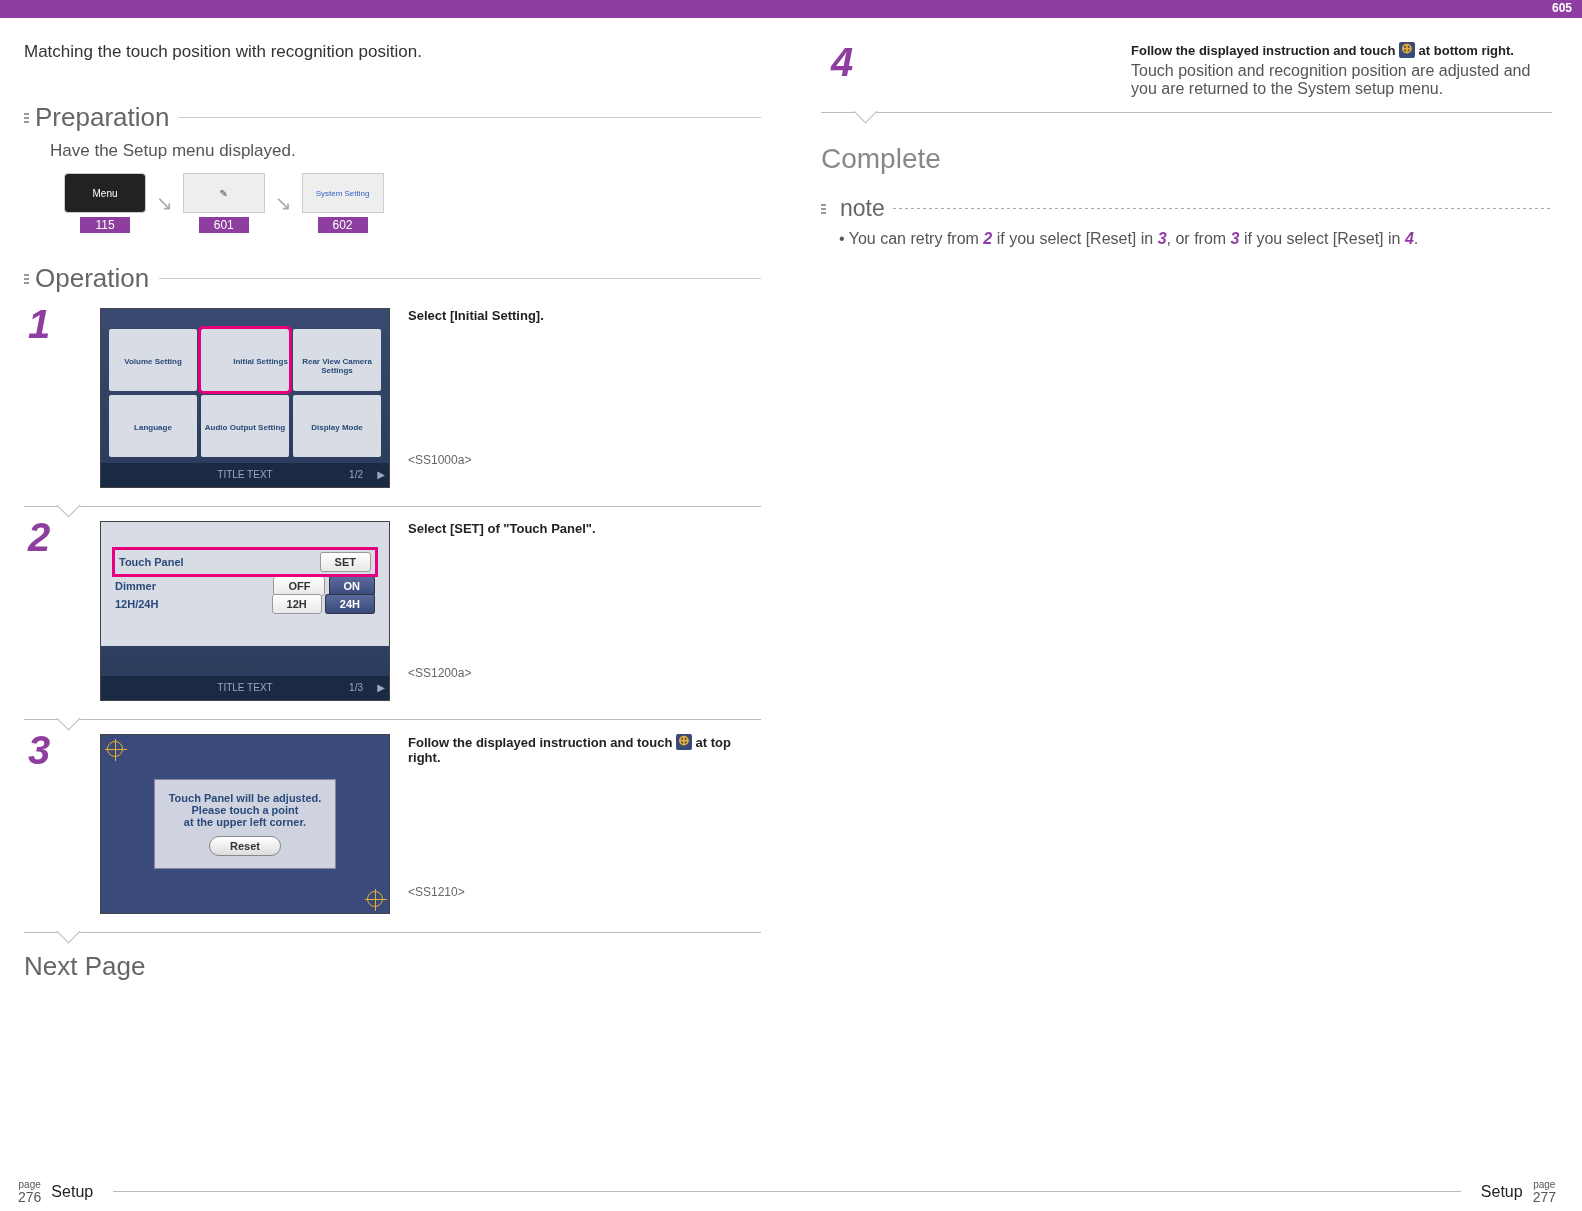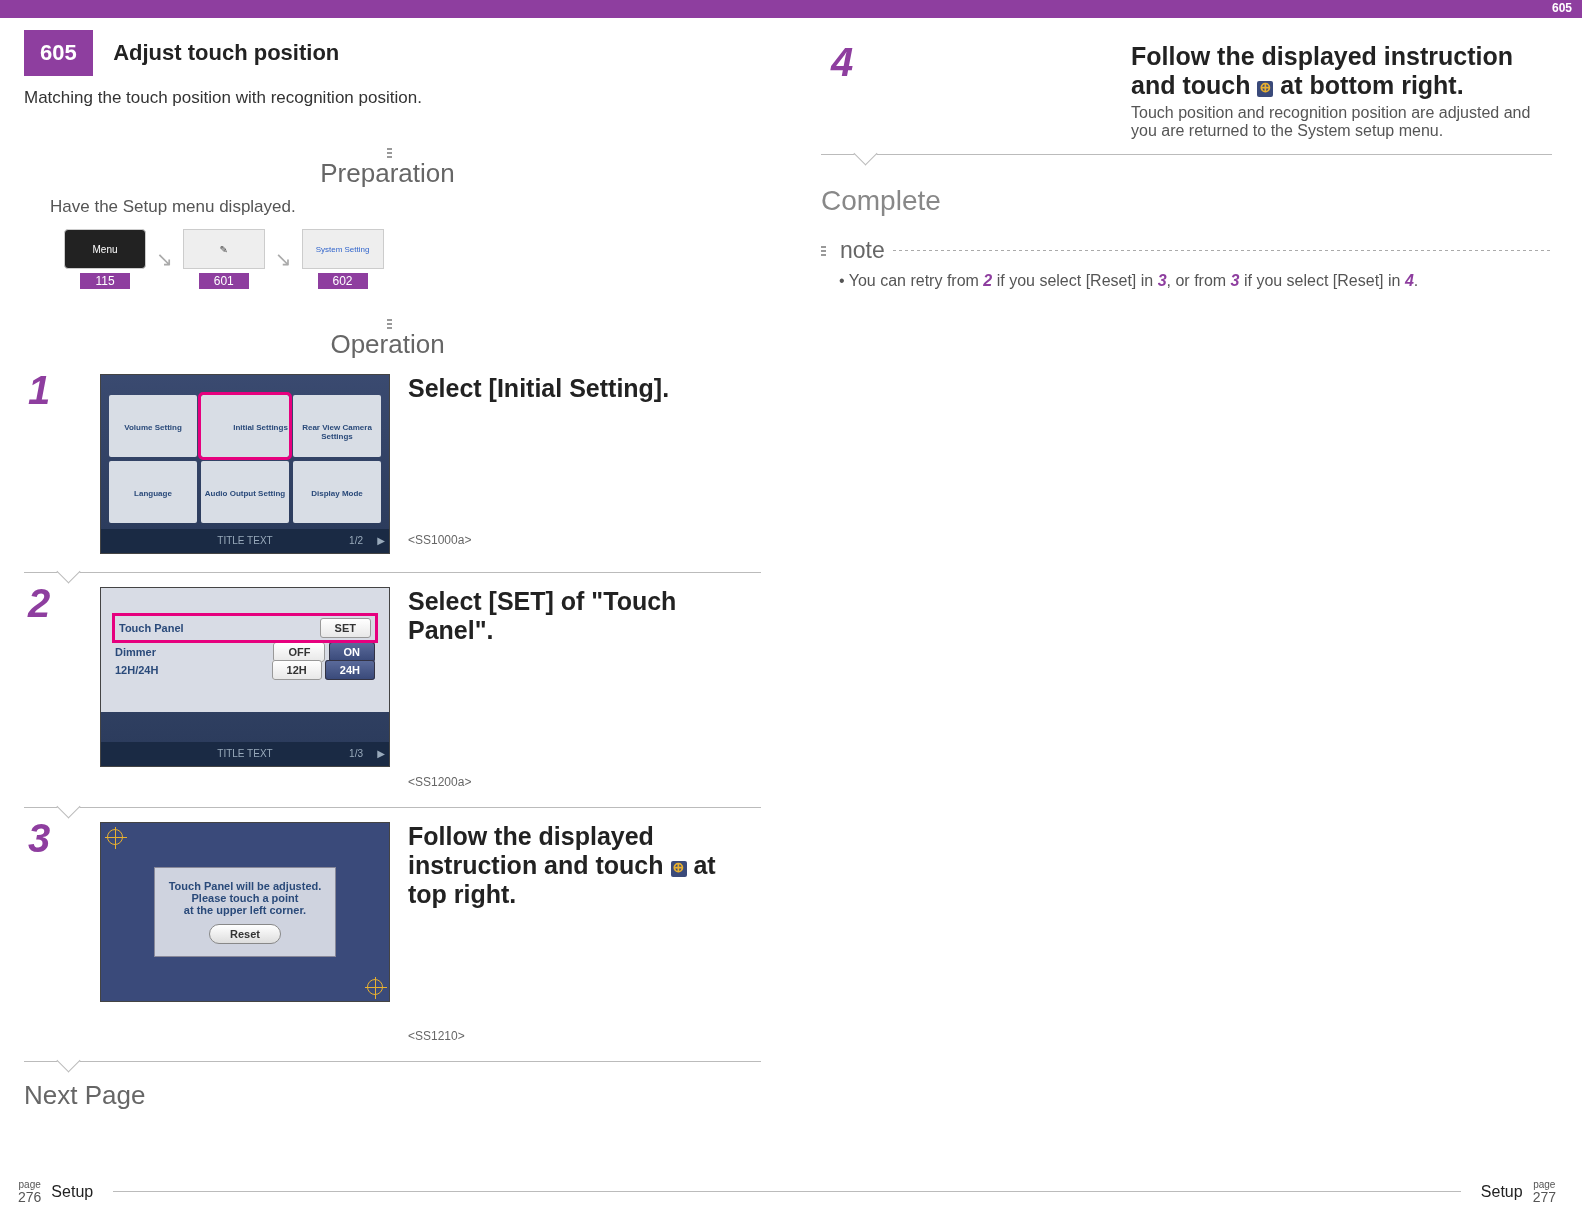--- a/index.html
+++ b/index.html
@@ -53,21 +53,20 @@
   }
   .intro {
     margin: 12px 0 40px 0;
     font-size: 17px;
     color: #333;
   }
   .section-head {
     display: flex;
     align-items: center;
     margin: 30px 0 8px 0;
-    flex-direction: column;
   }
   .section-head .bars {
     display: inline-flex;
     flex-direction: column;
     gap: 2px;
     margin-right: 6px;
   }
   .section-head .bars span {
     width: 5px; height: 2px; background: #999;
   }
@@ -262,21 +261,21 @@
   .target::before, .target::after {
     content: ""; position: absolute; background: #e8b030;
   }
   .target::before { left: 7px; top: -3px; width: 1px; height: 22px; }
   .target::after { top: 7px; left: -3px; height: 1px; width: 22px; }
   .step-text {
     flex: 1;
   }
   .step-title {
     font-weight: bold;
-    font-size: 25px;
+    font-size: 13px;
     margin-bottom: 4px;
   }
   .step-sub {
     font-size: 16px;
     color: #555;
     margin-top: 4px;
   }
   .ss-code {
     font-size: 12px;
     color: #666;
@@ -353,24 +352,20 @@
 <body>
 
 <div class="top-bar">
   <div class="top-right-num">605</div>
 </div>
 
 <div class="columns">
 
   <div class="col col-left">
 
-    <div>
-      <span class="badge605">605</span>
-      <span class="page-title">Adjust touch position</span>
-    </div>
 
     <div class="intro">Matching the touch position with recognition position.</div>
 
     <div class="section-head">
       <span class="bars">
           <span></span>
           <span></span>
           <span></span>
         </span>
       <span class="htxt">Preparation</span>

